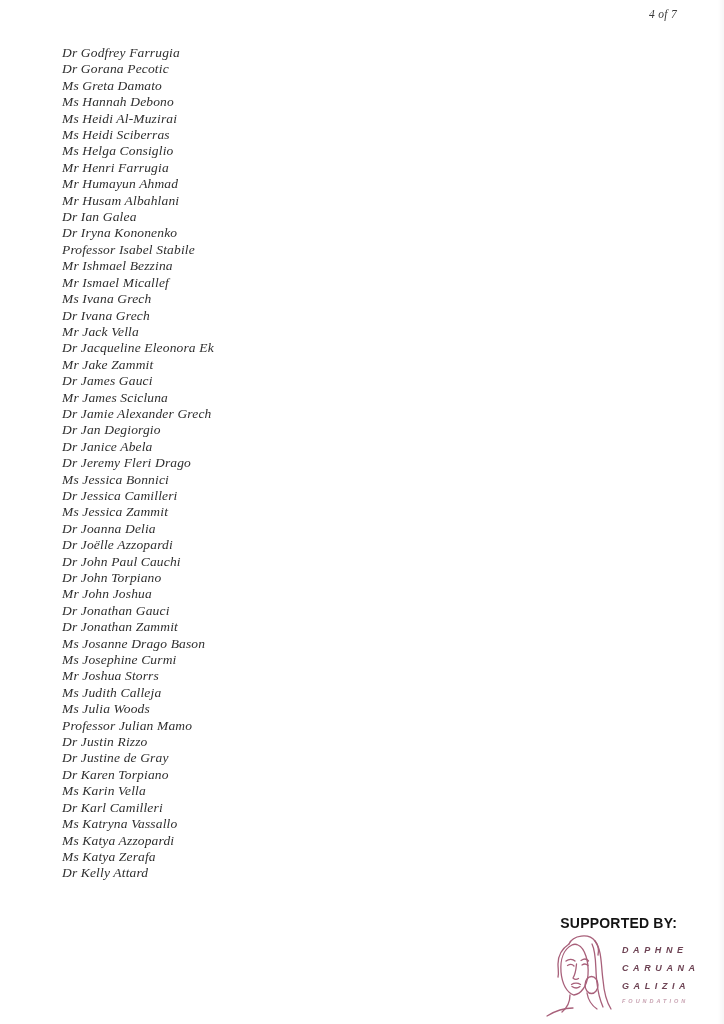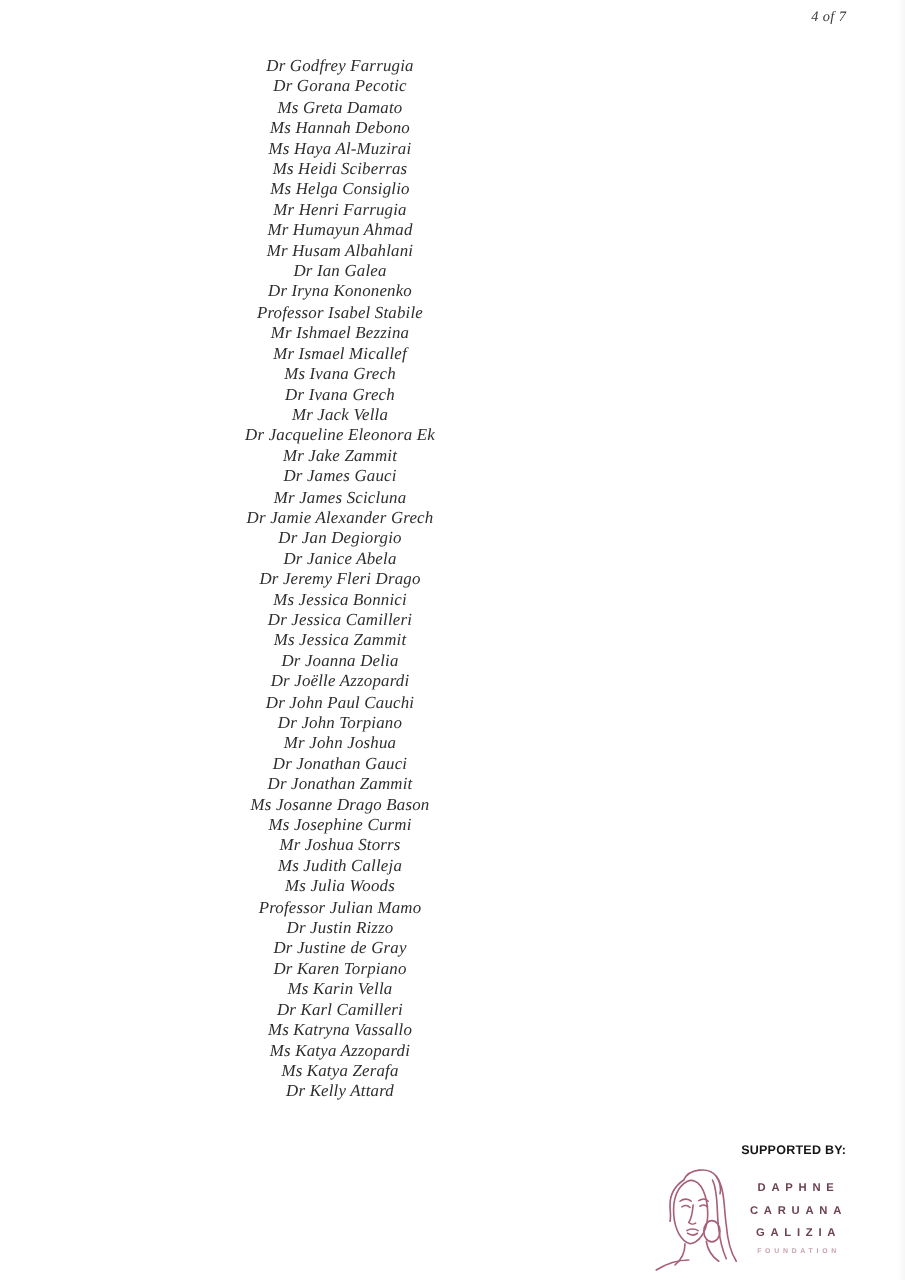--- a/index.html
+++ b/index.html
@@ -6,21 +6,20 @@
   html, body { background: #ffffff; }
   body {
     width: 724px; height: 1024px;
     position: relative;
     overflow: hidden;
     font-family: "Liberation Serif", serif;
   }
   .page {
     position: absolute; inset: 0;
     background: #ffffff;
-    text-align: center;
   }
   .page-number {
     position: absolute;
     top: 8px; right: 47px;
     font-style: italic;
     font-size: 11.5px;
     color: #3a3a3a;
     letter-spacing: 0.3px;
   }
   .names-list {
@@ -39,28 +38,28 @@
   .footer {
     position: absolute;
     left: 0; top: 905px;
     width: 724px; height: 119px;
   }
   .supported-by {
     position: absolute;
     top: 10px; right: 47px;
     font-family: "Liberation Sans", sans-serif;
     font-weight: bold;
-    font-size: 10px;
+    font-size: 14px;
     color: #141414;
     letter-spacing: 0.2px;
   }
   .logo {
     position: absolute;
-    left: 523px; top: 23px;
-    width: 170px; height: 92px;
+    left: 545px; top: 23px;
+    width: 170px; height: 92px; font-style: italic;
   }
   .logo-face {
     position: absolute;
     left: 0; top: 0;
     width: 70px; height: 90px;
     display: block;
   }
   .logo-face svg { display: block; width: 100%; height: 100%; }
   .logo-text {
     position: absolute;
@@ -96,21 +95,21 @@
 
 <div class="page">
 
   <div class="page-number">4 of 7</div>
 
   <div class="names-list">
       <div class="name-row">Dr Godfrey Farrugia</div>
       <div class="name-row">Dr Gorana Pecotic</div>
       <div class="name-row">Ms Greta Damato</div>
       <div class="name-row">Ms Hannah Debono</div>
-      <div class="name-row">Ms Haya Al-Muzirai</div>
+      <div class="name-row">Ms Heidi Al-Muzirai</div>
       <div class="name-row">Ms Heidi Sciberras</div>
       <div class="name-row">Ms Helga Consiglio</div>
       <div class="name-row">Mr Henri Farrugia</div>
       <div class="name-row">Mr Humayun Ahmad</div>
       <div class="name-row">Mr Husam Albahlani</div>
       <div class="name-row">Dr Ian Galea</div>
       <div class="name-row">Dr Iryna Kononenko</div>
       <div class="name-row">Professor Isabel Stabile</div>
       <div class="name-row">Mr Ishmael Bezzina</div>
       <div class="name-row">Mr Ismael Micallef</div>

